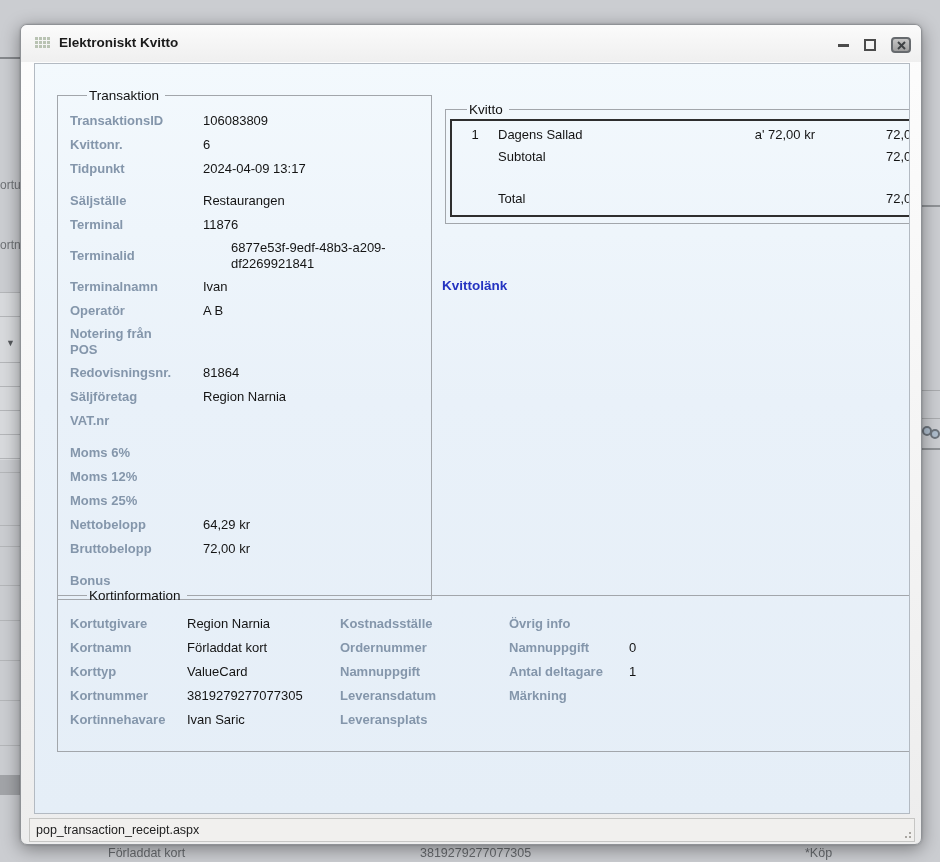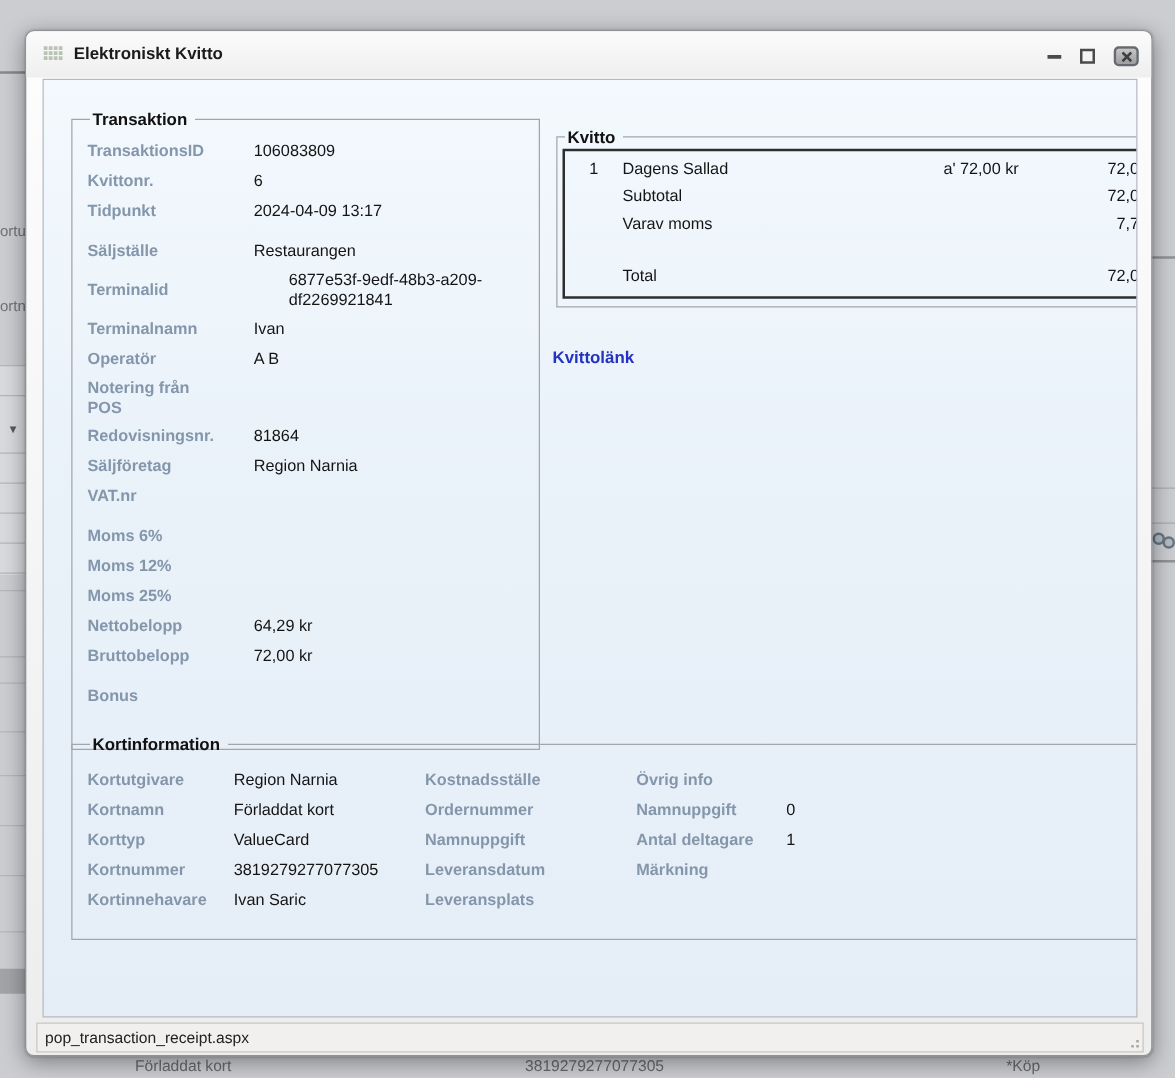--- a/index.html
+++ b/index.html
@@ -51,21 +51,21 @@
     display:flex; align-items:center; justify-content:center; cursor:pointer; }
 
   .content {
     position:absolute; left:13px; top:38px; width:876px; height:751px;
     border:1px solid #b3bac2;
     background: linear-gradient(180deg,#f3f9fd 0%, #e9f1f9 45%, #e5eef7 100%);
     overflow:hidden;
   }
 
   fieldset { position:absolute; border:1px solid #a2a6ab; padding:4px 4px 6px 12px; background:transparent; }
-  legend { font-size:13.5px; font-weight:bold; color:#111; padding:0 6px 0 2px; margin-left:2px; }
+  legend { font-size:13.5px; font-weight:normal; color:#111; padding:0 6px 0 2px; margin-left:17px; }
 
   
   .fs-trans { left:22px; top:24px; width:350px; height:512px; padding-top:6px; }
   .frow { display:flex; align-items:center; min-height:24px; font-size:13px; }
   .frow.tall { min-height:38px;gap:28px; }
   .frow.gap { margin-top:8px; }
   .flabel { width:112px; margin-right:21px; font-weight:bold; color:#8496ab; line-height:16px; }
   .fvalue { width:196px; color:#141414; line-height:16px; word-wrap:break-word; }
 
   
@@ -187,20 +187,24 @@
           <span class="fvalue">6</span>
         </div>
       <div class="frow">
           <span class="flabel">Tidpunkt</span>
           <span class="fvalue">2024-04-09 13:17</span>
         </div>
       <div class="frow gap">
           <span class="flabel">Säljställe</span>
           <span class="fvalue">Restaurangen</span>
         </div>
+      <div class="frow">
+          <span class="flabel">Terminal</span>
+          <span class="fvalue">11876</span>
+        </div>
       <div class="frow tall">
           <span class="flabel">Terminalid</span>
           <span class="fvalue">6877e53f-9edf-48b3-a209-df2269921841</span>
         </div>
       <div class="frow">
           <span class="flabel">Terminalnamn</span>
           <span class="fvalue">Ivan</span>
         </div>
       <div class="frow">
           <span class="flabel">Operatör</span>
@@ -256,26 +260,20 @@
           <span class="rn">Dagens Sallad</span>
           <span class="ru">a' 72,00 kr</span>
           <span class="ra">72,00 kr</span>
         </div>
         <div class="rrow">
           <span class="rq"></span>
           <span class="rn">Subtotal</span>
           <span class="ru"></span>
           <span class="ra">72,00 kr</span>
         </div>
-        <div class="rrow">
-          <span class="rq"></span>
-          <span class="rn">Varav moms</span>
-          <span class="ru"></span>
-          <span class="ra">7,71 kr</span>
-        </div>
         <div class="rspacer"></div>
         <div class="rrow">
           <span class="rq"></span>
           <span class="rn">Total</span>
           <span class="ru"></span>
           <span class="ra">72,00 kr</span>
         </div>
       </div>
     </fieldset>
 

